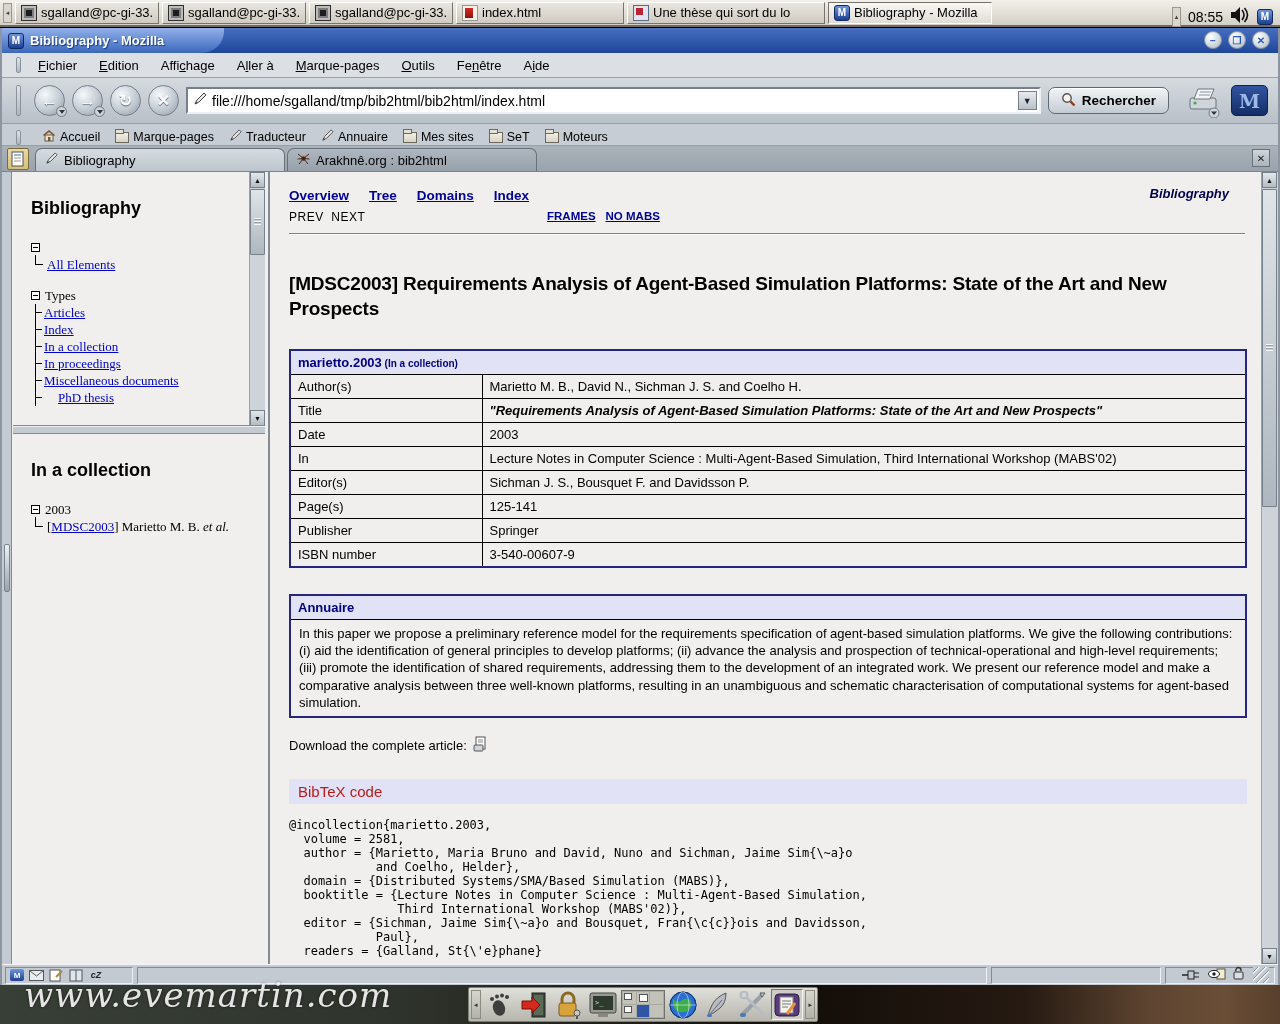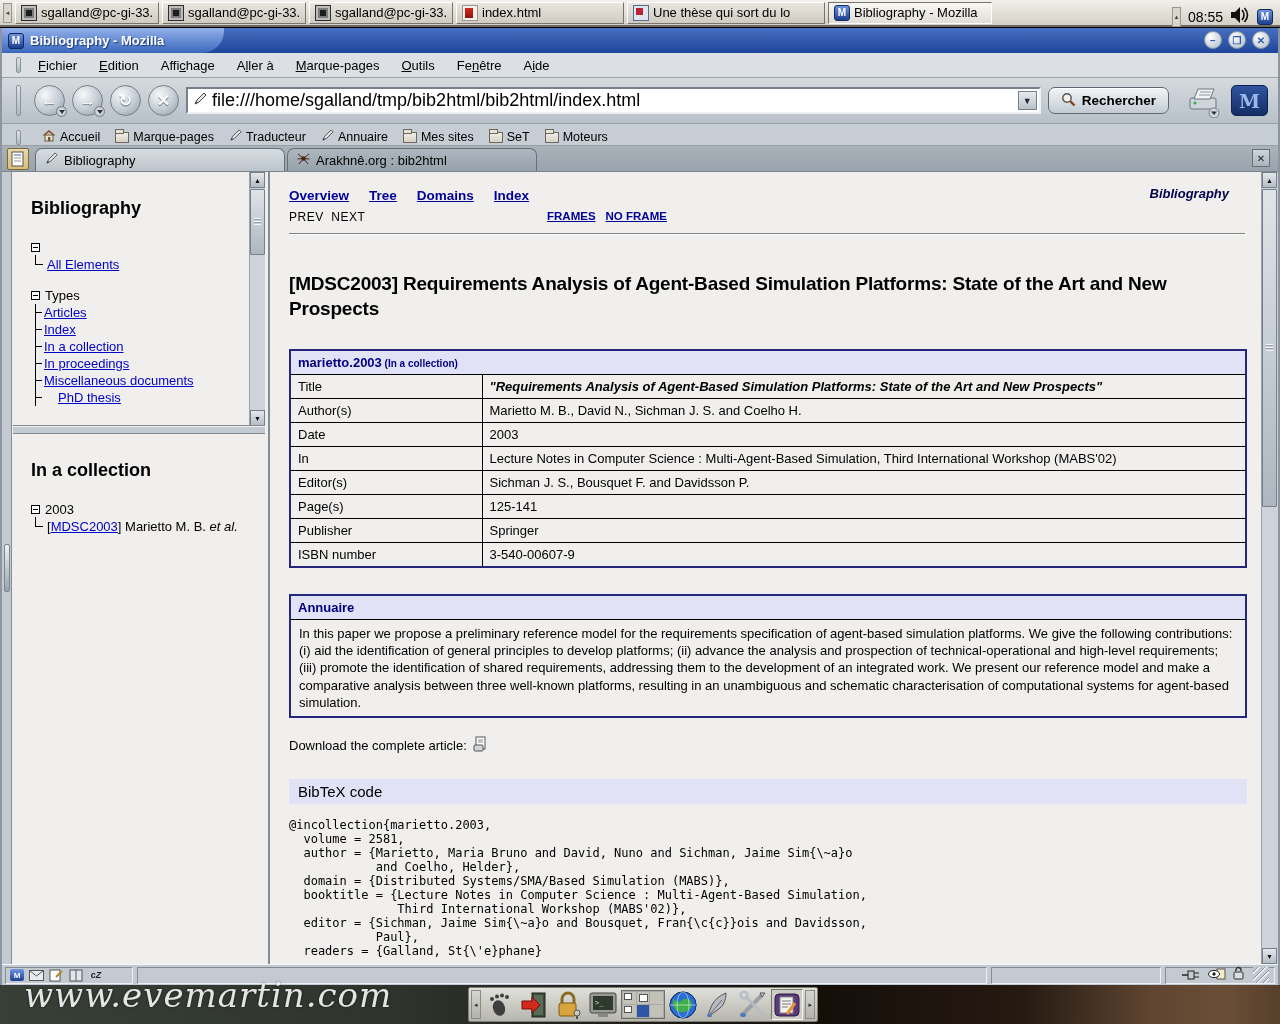--- a/index.html
+++ b/index.html
@@ -61,21 +61,21 @@
     display:flex; align-items:center; padding:0 10px 0 14px; gap:7px; }
   .nav-btn { width:31px; height:31px; border-radius:50%;
     background:radial-gradient(circle at 35% 30%,#f5f8fa,#c3cbd3 55%,#8f99a3);
     border:1px solid #76808b; color:#fbfdff; font-size:16px; font-weight:bold;
     display:flex; align-items:center; justify-content:center; text-shadow:0 1px 1px #5a636d; position:relative; flex:0 0 31px; }
   .nav-drop { position:absolute; right:-3px; bottom:-2px; width:11px; height:11px; border-radius:50%;
     background:radial-gradient(#f0f3f5,#a9b2bb); border:1px solid #76808b; }
   .nav-drop::after { content:""; position:absolute; left:2px; top:3px; border:3px solid transparent; border-top:4px solid #333; }
   #url-box { flex:1; height:27px; background:#fff; border:2px solid; border-color:#76808b #eef1f4 #eef1f4 #76808b;
     display:flex; align-items:center; padding:0 2px 0 5px; gap:5px; }
-  #url-input { flex:1; border:none; outline:none; font-size:18px; font-family:"Liberation Sans",sans-serif; background:#fff; height:20px; }
+  #url-input { flex:1; border:none; outline:none; font-size:14px; font-family:"Liberation Sans",sans-serif; background:#fff; height:20px; }
   #url-drop { width:19px; height:19px; background:linear-gradient(#e7ebee,#b9c1c9); border:1px solid #76808b;
     display:flex; align-items:center; justify-content:center; font-size:9px; color:#223; }
   #search-btn { height:27px; border-radius:7px; border:1px solid #5f6973;
     background:linear-gradient(#f2f5f7,#c3cbd3); display:flex; align-items:center; gap:6px;
     padding:0 12px; font-size:13.5px; font-weight:bold; box-shadow:0 1px 0 #fff inset; }
   #printer-wrap { position:relative; width:40px; height:34px; margin-left:8px; }
   #logo-btn { width:37px; height:31px; border-radius:5px;
     background:linear-gradient(#31549f,#142e66); border:1px solid #0d2250;
     display:flex; align-items:center; justify-content:center; }
   #logo-m { color:#9db9ea; font-size:19px; font-weight:bold; font-family:"DejaVu Serif",serif; }
@@ -105,21 +105,21 @@
   #side-splitter-v::after { content:""; position:absolute; left:2px; top:372px; width:4px; height:46px;
     background:linear-gradient(#eef1f3,#9aa3ab); border:1px solid #7b858f; border-radius:2px; }
 
   #sidebar-top { position:absolute; left:11px; top:0; width:252px; height:254px; background:#f0efed;
     border-bottom:1px solid #888; overflow:hidden; }
   #sidebar-bottom { position:absolute; left:11px; top:262px; width:252px; height:530px; background:#f0efed; overflow:hidden; }
   #sidebar-hsplit { position:absolute; left:11px; top:254px; width:252px; height:8px; background:#c3cad1;
     border-top:1px solid #eef1f4; border-bottom:1px solid #828c95; }
   .side-pad { padding:26px 0 0 18px; }
   .side-h1 { font-size:18px; font-weight:bold; margin-bottom:20px; }
-  .tree-row { display:flex; align-items:center; height:17px; font-size:13px; }
+  .tree-row { display:flex; align-items:center; height:17px; font-size:13px;font-family:Liberation Serif, serif; }
   .exp { width:9px; height:9px; border:1px solid #000; background:#fff; position:relative; flex:0 0 9px; }
   .exp::after { content:""; position:absolute; left:1px; right:1px; top:3px; border-top:1px solid #000; }
   .elbow { width:8px; height:10px; border-left:1px solid #000; border-bottom:1px solid #000; margin:-6px 4px 4px 4px; flex:0 0 8px; }
   .tee { width:8px; height:17px; border-left:1px solid #000; position:relative; margin-left:4px; flex:0 0 8px; }
   .tee::after { content:""; position:absolute; left:0; top:8px; width:6px; border-top:1px solid #000; }
   .s-link { color:#0000c8; text-decoration:underline; cursor:pointer; }
   .tree-gap { height:14px; }
   .tree-label { margin-left:5px; }
 
   
@@ -149,21 +149,21 @@
   table.bib td { border:1px solid #000; padding:4px 7px; font-size:13px; }
   td.hdr { background:#e2e2f6; color:#000080; font-weight:bold; }
   .hdr-suffix { font-size:10px; }
   td.lbl { width:192px; }
   #entry-table { margin-top:28px; }
   .val-title { font-style:italic; font-weight:bold; }
   #abstract-table { margin-top:26px; }
   #abstract-body { line-height:1.32; padding:5px 8px !important; }
 
   #download-row { margin-top:18px; display:flex; align-items:center; gap:6px; }
-  #bibtex-band { margin-top:24px; width:958px; background:#e2e2f6; color:#000000; font-size:15px; padding:4px 9px; }
+  #bibtex-band { margin-top:24px; width:958px; background:#e2e2f6; color:#b91c1c; font-size:15px; padding:4px 9px; }
   #bibtex-code { margin-top:14px; font-family:"DejaVu Sans Mono","Liberation Mono",monospace; font-size:12px; line-height:14px; white-space:pre; }
 
   
   #main-sbar { position:absolute; right:0; top:0; width:17px; height:792px; background:#cdd3d8; border-left:1px solid #98a1a9; }
 
   
   #statusbar { position:absolute; top:936px; left:0; width:1276px; height:21px; background:#c3cad1;
     border-top:1px solid #f2f4f6; display:flex; align-items:center; padding:0 3px; gap:4px; }
   .sunken { border:1px solid; border-color:#828c95 #eef1f4 #eef1f4 #828c95; height:17px; display:flex; align-items:center; }
   #component-bar { width:128px; gap:4px; padding:0 4px; }
@@ -478,38 +478,38 @@
         <div id="main-content">
           <div id="nav-row">
             <span class="nav-link">Overview</span>
             <span class="nav-link">Tree</span>
             <span class="nav-link">Domains</span>
             <span class="nav-link">Index</span>
             <span id="corner">Bibliography</span>
           </div>
           <div id="prev-row">
             <span id="prevnext"><span>PREV</span>&nbsp;&nbsp;<span>NEXT</span></span>
-            <span id="frames-links"><span>FRAMES</span><span>NO FRAME</span></span>
+            <span id="frames-links"><span>FRAMES</span><span>NO MABS</span></span>
           </div>
           <div id="main-hr"></div>
 
           <div id="heading">[MDSC2003]  Requirements Analysis of Agent-Based Simulation Platforms: State of the Art and New Prospects</div>
 
           <table class="bib" id="entry-table">
             <tbody id="entry-tbody">
               <tr>
                   <td class="hdr" colspan="2"><span>marietto.2003</span><span class="hdr-suffix"> (In a collection)</span></td>
                 </tr>
             <tr>
+                  <td class="lbl">Author(s)</td>
+                  <td>Marietto M. B., David N., Sichman J. S. and Coelho H.</td>
+                </tr>
+                <tr>
                   <td class="lbl">Title</td>
                   <td class="val-title">"Requirements Analysis of Agent-Based Simulation Platforms: State of the Art and New Prospects"</td>
-                </tr>
-                <tr>
-                  <td class="lbl">Author(s)</td>
-                  <td>Marietto M. B., David N., Sichman J. S. and Coelho H.</td>
                 </tr>
                 <tr>
                   <td class="lbl">Date</td>
                   <td>2003</td>
                 </tr>
                 <tr>
                   <td class="lbl">In</td>
                   <td>Lecture Notes in Computer Science : Multi-Agent-Based Simulation, Third International Workshop (MABS'02)</td>
                 </tr>
                 <tr>

